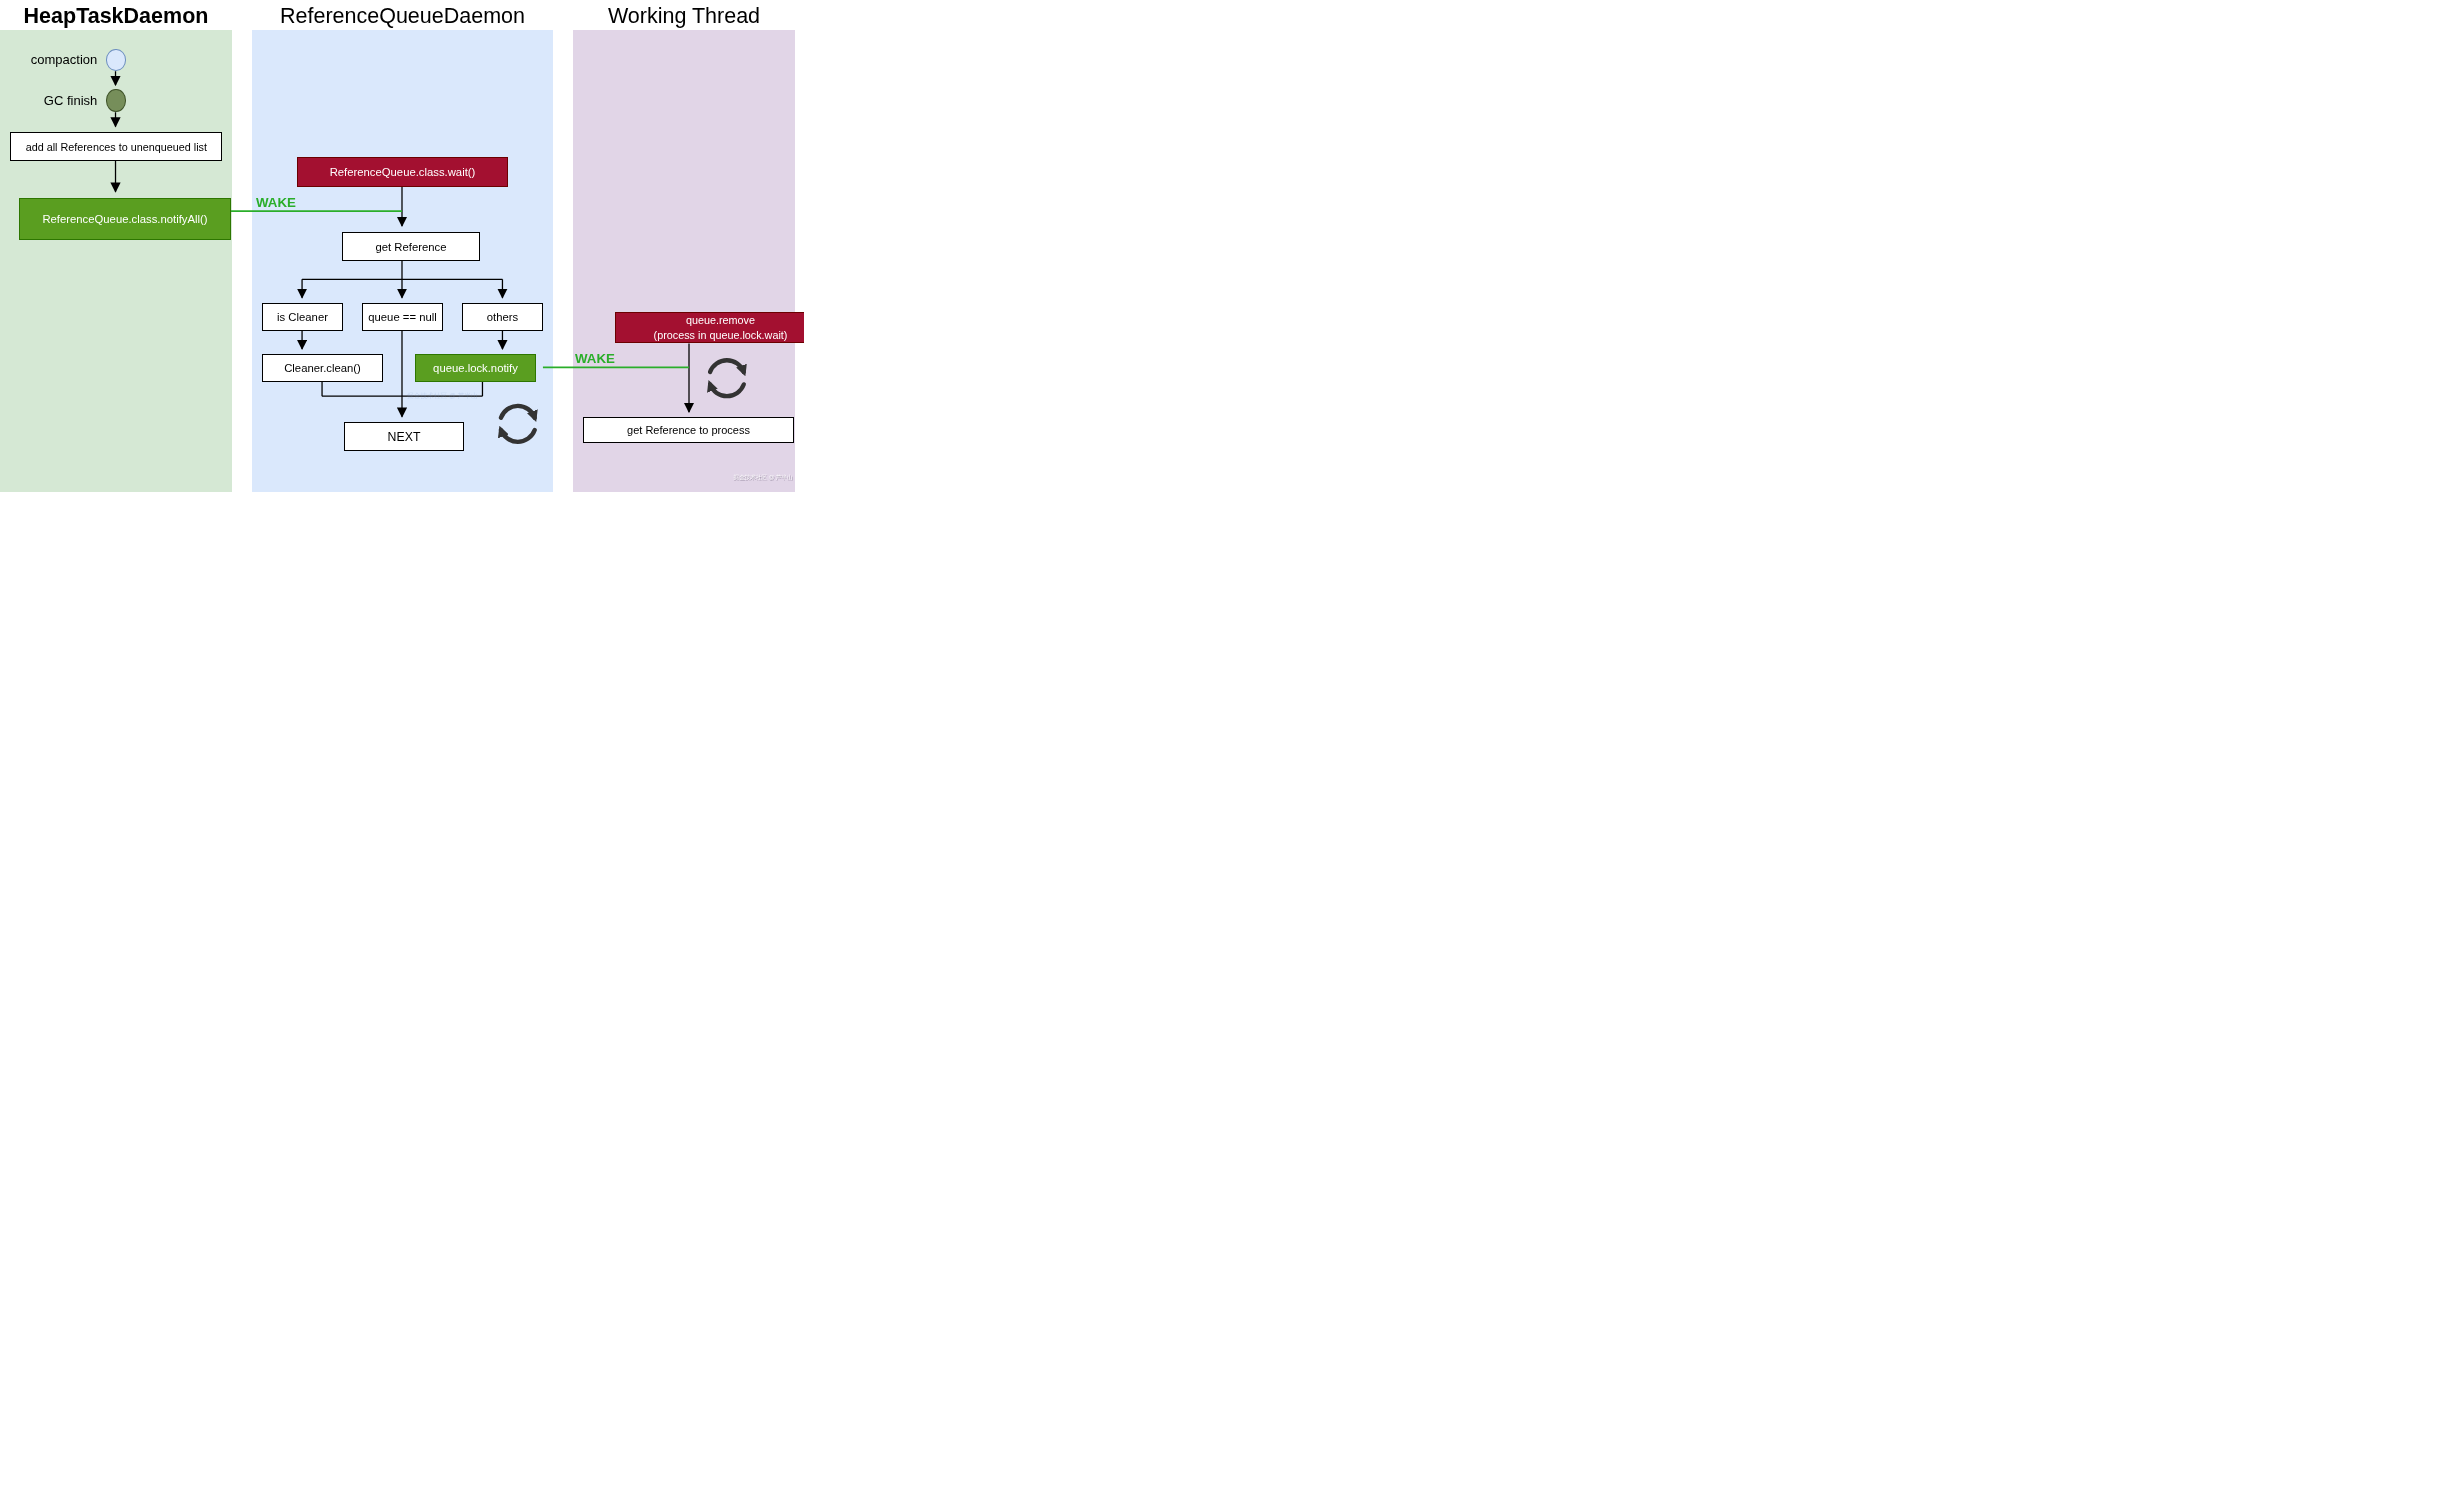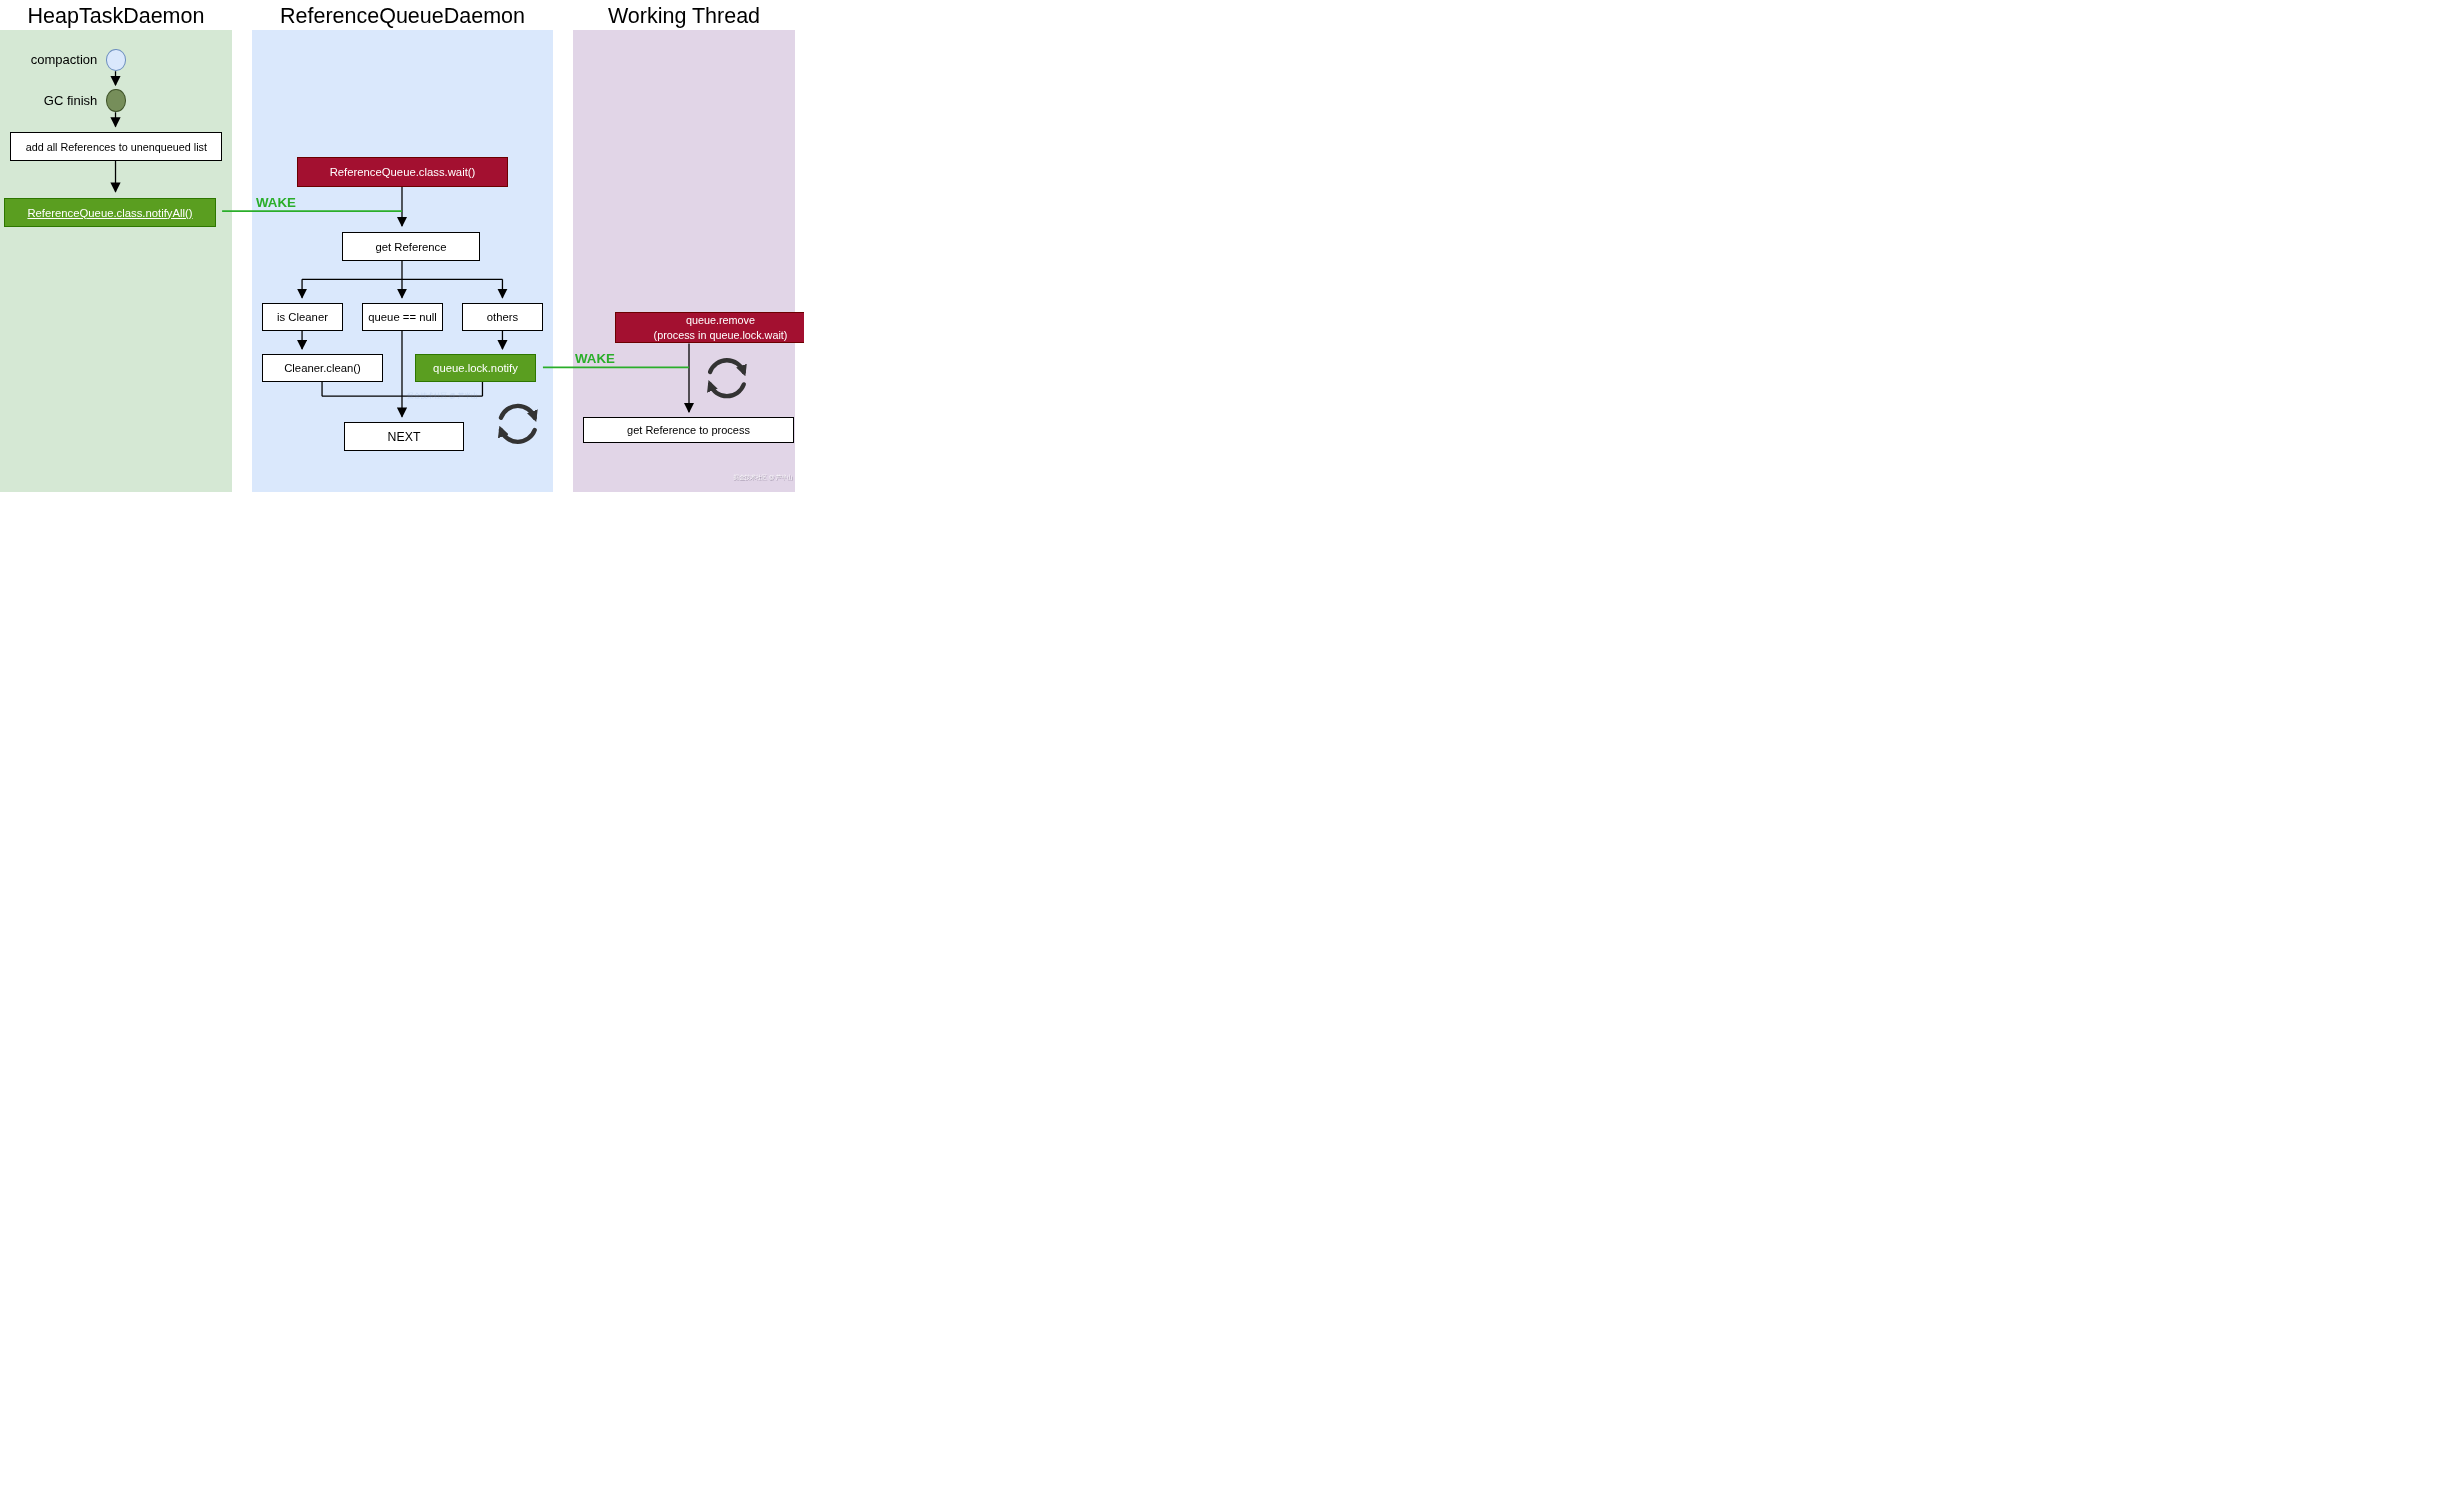--- a/index.html
+++ b/index.html
@@ -15,21 +15,21 @@
   .col { position: absolute; top: 30px; height: 462px; }
   .col-heap    { left: 0px;    width: 232px; background: #d5e8d4; }
   .col-refq    { left: 252px;  width: 301px; background: #dae8fc; }
   .col-working { left: 573px; width: 222px; background: #e1d5e7; }
 
   .lane-title {
     position: absolute; top: 3.1px; height: 26px;
     display: flex; align-items: center; justify-content: center;
     font-size: 21.5px; color: #000; white-space: nowrap;
   }
-  .title-heap    { left: 0px;    width: 232px; }
+  .title-heap    { left: 0px;    width: 232px; font-weight: bold; }
   .title-refq    { left: 252px;  width: 301px; }
   .title-working { left: 573px; width: 222px; }
 
   .node {
     position: absolute;
     display: flex; align-items: center; justify-content: center;
     text-align: left; white-space: nowrap;
     background: #ffffff; border: 1.5px solid #000000;
     font-size: 11.3px; color: #000;
   }
@@ -126,21 +126,21 @@
   </svg>
 
   <div class="side-label" style="left:10.3px; top:52px; width:87px;">compaction</div>
   <div class="ellipse blue" style="left:106px; top:49px; width:19.5px; height:21.5px;"></div>
 
   <div class="side-label" style="left:10.3px; top:93px; width:87px;">GC finish</div>
   <div class="ellipse dgreen" style="left:106px; top:89px; width:19.5px; height:22.6px;"></div>
 
   <div class="node" style="left:10.3px; top:132px; width:212px; height:29px; font-size:10.8px;">add all References to unenqueued list</div>
 
-  <div class="node green" style="left:4px; top:198px; width:212px; height:29px;text-decoration:underline;">ReferenceQueue.class.notifyAll()</div>
+  <div class="node green" style="left:19px; top:198px; width:212px; height:42px;">ReferenceQueue.class.notifyAll()</div>
 
   <div class="wake" style="left:256px; top:195px;">WAKE</div>
 
   <div class="node red" style="left:297px; top:157px; width:211px; height:30px;">ReferenceQueue.class.wait()</div>
 
   <div class="node" style="left:342px; top:232px; width:138px; height:29px;">get Reference</div>
 
   <div class="node" style="left:262px; top:303px; width:81px; height:28px;">is Cleaner</div>
   <div class="node" style="left:362px; top:303px; width:81px; height:28px;">queue == null</div>
   <div class="node" style="left:462px; top:303px; width:81px; height:28px;">others</div>

